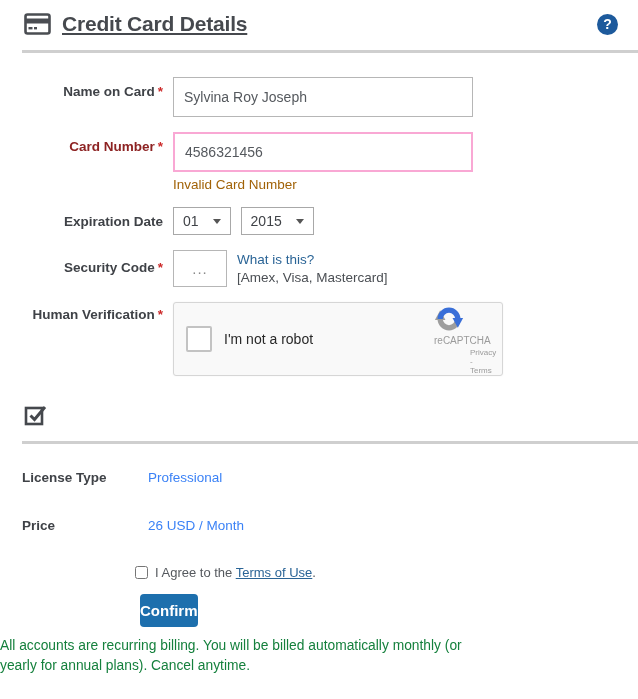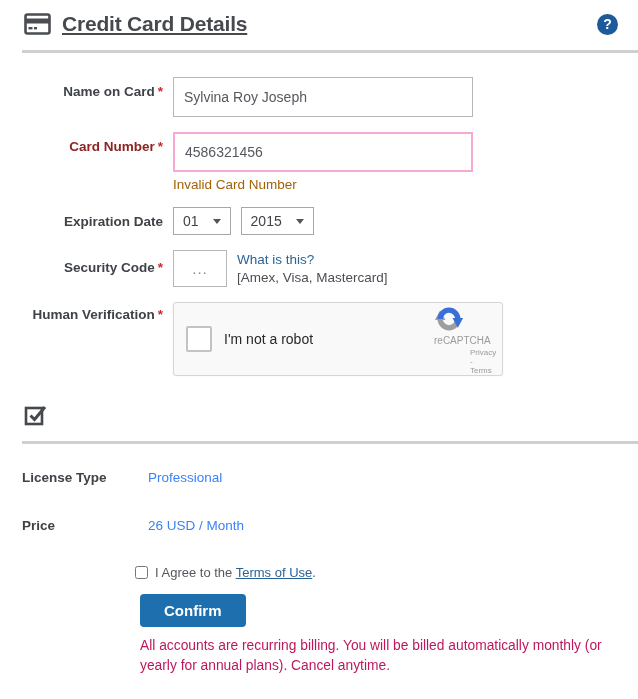--- a/index.html
+++ b/index.html
@@ -76,24 +76,24 @@
   .review-value { font-size:13.5px; color:#3b82f6; }
 
   .agree-row { margin-left:135px; display:flex; align-items:center; margin-top:-1px; }
   .agree-row input[type=checkbox] { width:13px; height:13px; margin-right:7px; cursor:pointer; }
   .agree-text { font-size:13px; color:#55595e;text-align:center; }
   .agree-text .link { text-decoration:underline; }
 
   .confirm-btn {
     margin:14px 0 9px 140px; display:inline-block; background:#1d6fad; color:#fff;
     border:none; border-radius:4px; font-size:15px; font-weight:bold;
-    padding:8px 24px; cursor:pointer;
+    padding:8px 0; cursor:pointer;
     font-family:"Liberation Sans","DejaVu Sans",sans-serif;
   }
-  .note { margin-left:140px; width:480px; font-size:13.8px; color:#be185d; line-height:1.45; }
+  .note { width:480px; font-size:13.8px; color:#15803d; line-height:1.45; }
 </style>
 </head>
 <body>
 
 <div>
   <div class="section-header">
     <span class="hdr-icon">
       <svg width="27" height="22" viewBox="0 0 27 22">
         <rect x="1.5" y="1.5" width="24" height="19" rx="2" fill="none" stroke="#4a4d52" stroke-width="2.6"></rect>
         <rect x="1.5" y="5.5" width="24" height="5" fill="#4a4d52"></rect>

